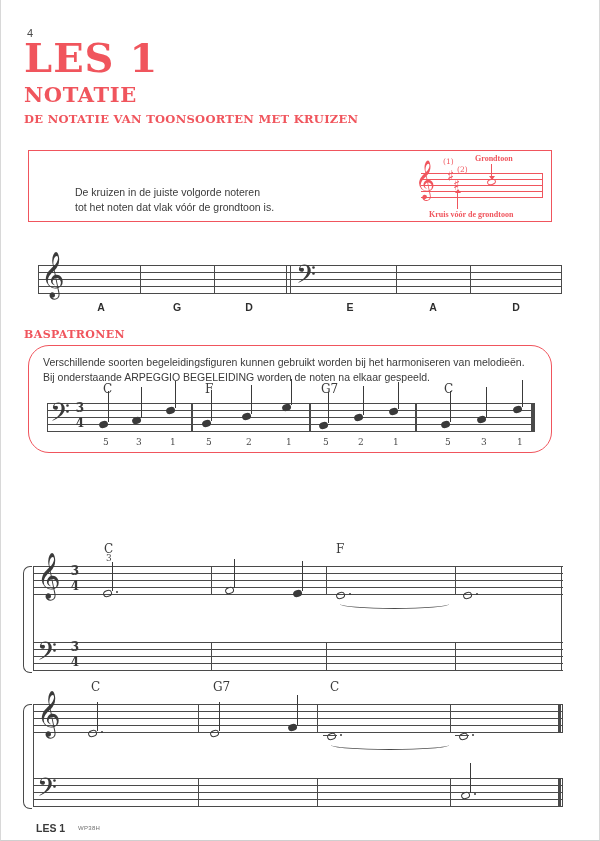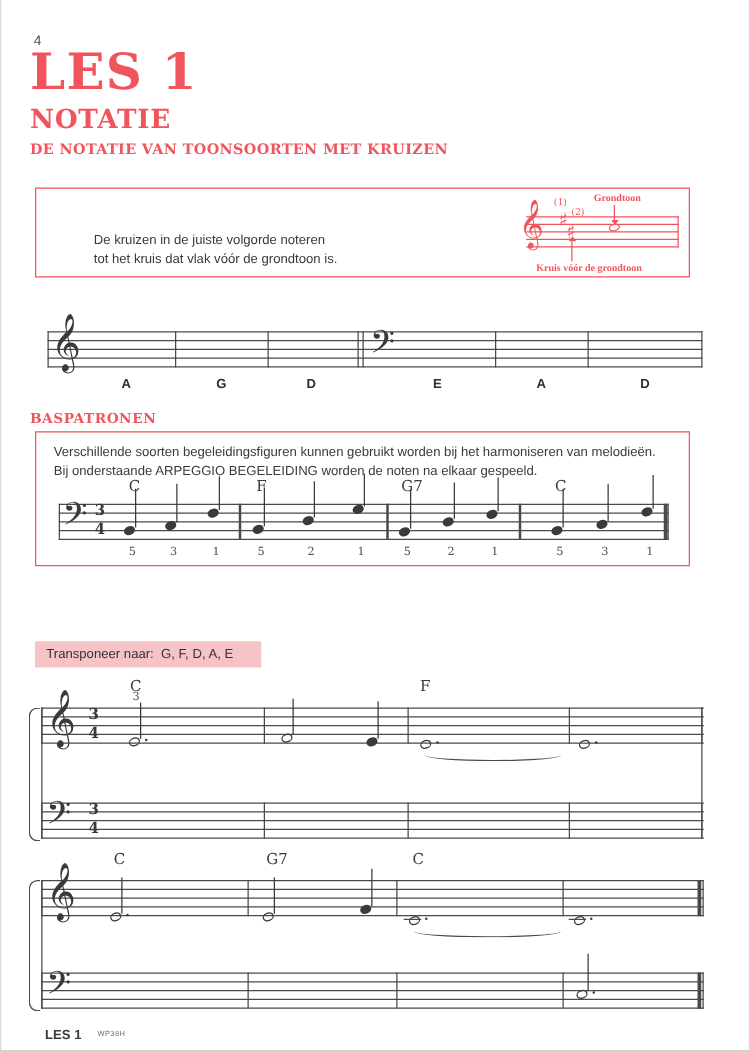--- a/index.html
+++ b/index.html
@@ -90,21 +90,21 @@
     white-space: nowrap;
   }
   #rule-text-2 {
     left: 46px; top: 34px;
     font-size: 10.5px;
     color: #3a3a3a;
     line-height: 15px;
     white-space: nowrap;
   }
 
-  #arp-box { left: 28px; top: 345px; width: 524px; height: 108px; }
+  #arp-box { left: 28px; top: 345px; width: 524px; height: 108px; border-radius: 21px; }
   #arp-text {
     left: 14px; top: 9px;
     font-size: 10.5px;
     color: #3a3a3a;
     line-height: 15px;
     white-space: nowrap;
   }
 
   
   .body-text {
@@ -325,21 +325,21 @@
 
   <div class="abs page-num">4</div>
 
   <div class="abs les-title">LES 1</div>
   <div class="abs theorie-title">NOTATIE</div>
   <div class="abs sub-title">DE NOTATIE VAN TOONSOORTEN MET KRUIZEN</div>
 
   <div class="abs red-box" id="rule-box">
     <div class="abs" id="rule-text-2">
       <span>De kruizen in de juiste volgorde noteren</span><br>
-      <span>tot het kruis dat vlak vóór de grondtoon is.</span>
+      <span>tot het noten dat vlak vóór de grondtoon is.</span>
     </div>
 
     <div class="abs" id="diagram">
       <div class="dline" style="top:20px;"></div>
       <div class="dline" style="top:26px;"></div>
       <div class="dline" style="top:32px;"></div>
       <div class="dline" style="top:38px;"></div>
       <div class="dline" style="top:44px;"></div>
       <div class="dline" style="left:135px; top:20px; width:1.2px; height:25px;"></div>
 
@@ -480,26 +480,20 @@
         </div>
       <div class="fingering" style="left:398px; top:35px;">5</div>
       <div class="fingering" style="left:434px; top:35px;">3</div>
       <div class="fingering" style="left:470px; top:35px;">1</div>
       <div class="barline final" style="left:484px;"></div>
       <div class="barline" style="left:487px;"></div>
     </div>
   </div>
 
 
-  <div class="abs" id="transpose-box">
-    <div class="t">
-      <span>Transponeer naar:</span>
-      &nbsp;<span>G, F, D, A, E</span>
-    </div>
-  </div>
 
   <div class="pianobracket" style="left:23px; top:566px; height:105px;"></div>
 
   <div class="staff" id="s1-treble" style="left:33px; top:566px; width:530px; height:29px;">
     <div class="line l0"></div>
     <div class="line l1"></div>
     <div class="line l2"></div>
     <div class="line l3"></div>
     <div class="line l4"></div>
 

